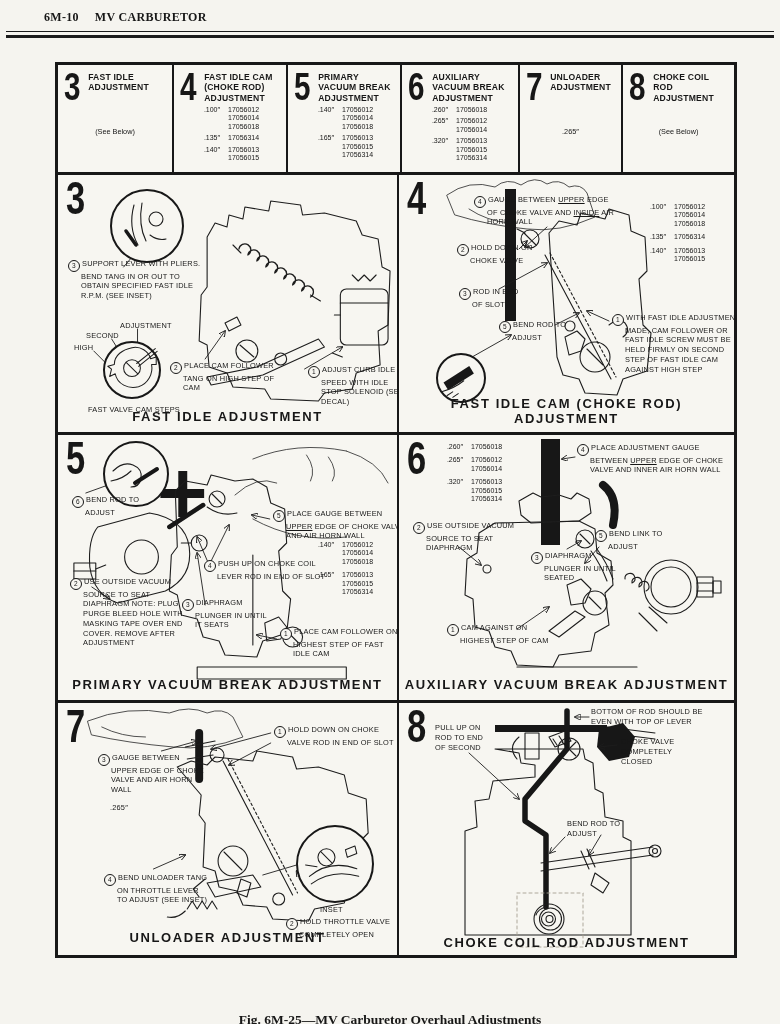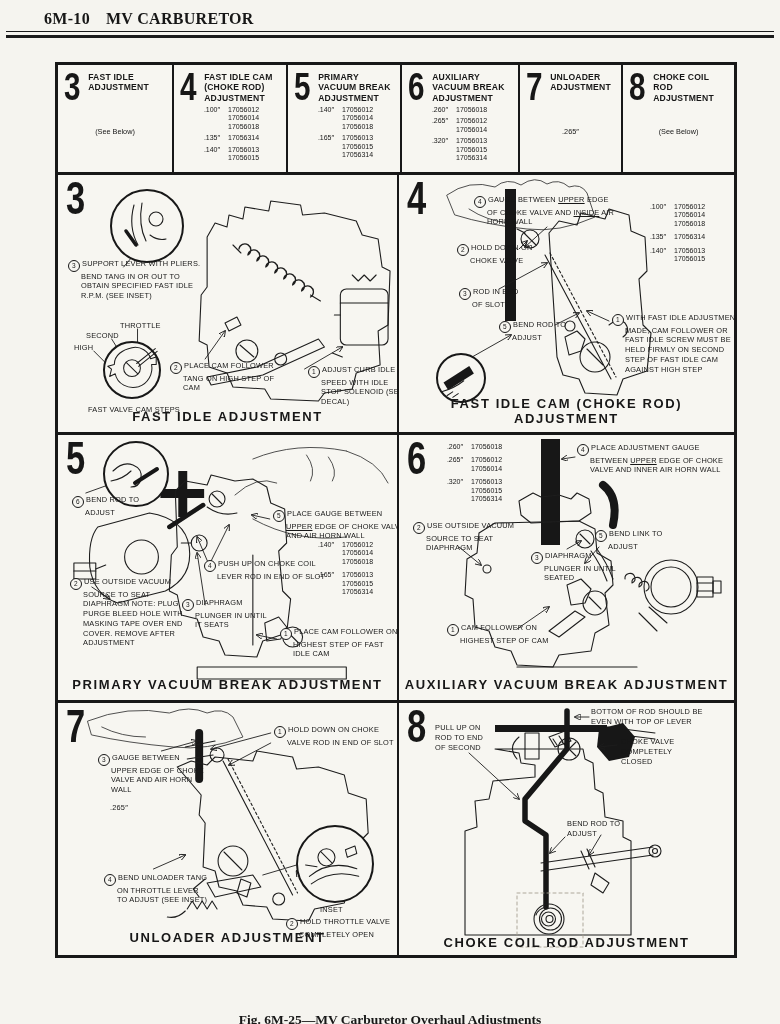--- a/index.html
+++ b/index.html
@@ -1,20 +1,20 @@
 <!DOCTYPE html>
 <html><head>
 <meta charset="utf-8">
 <style>
   html,body{margin:0;padding:0;width:780px;height:1024px;overflow:hidden;
     background:#f5f4ef;color:#171717;font-family:"Liberation Sans",sans-serif;}
   .page{position:absolute;inset:0;}
   
   .hdr{position:absolute;left:44px;top:10px;font-family:"Liberation Serif",serif;
-    font-weight:bold;font-size:16px;letter-spacing:.3px;}
+    font-weight:bold;font-size:12px;letter-spacing:.3px;}
   .hdr .code{margin-right:16px;}
   .rule1{position:absolute;left:6px;top:31px;width:768px;border-top:1.5px solid #1c1c1c;}
   .rule2{position:absolute;left:6px;top:35px;width:768px;border-top:3px solid #1c1c1c;}
   
   .main-box{position:absolute;left:55px;top:62px;width:682px;height:896px;
     border:3px solid #181818;background:#f7f6f1;box-sizing:border-box;}
   
   .spec-table{position:absolute;left:0;top:0;width:676px;height:110px;display:flex;
     border-bottom:3px solid #181818;box-sizing:border-box;}
   .spec-col{position:relative;border-right:2.5px solid #181818;box-sizing:border-box;
@@ -205,21 +205,21 @@
           <svg class="art" viewBox="0 0 70 70">
             <path d="M22 14 q-6 22 4 40 M30 12 q-4 22 4 38"></path>
             <circle cx="44" cy="28" r="7"></circle>
             <path class="thick" style="stroke-width:3.5" d="M14 40 l10 14"></path>
             <path d="M38 44 q8 6 16 4"></path>
           </svg>
         </div>
         <div class="callout" style="left:10px;top:84px;width:124px">
           <span class="cn">3</span><span>SUPPORT LEVER WITH PLIERS. BEND TANG IN OR OUT TO OBTAIN SPECIFIED FAST IDLE R.P.M. (SEE INSET)</span>
         </div>
-        <div class="ilabel" style="left:62px;top:146px">THROTTLE</div>
+        <div class="ilabel" style="left:62px;top:146px">ADJUSTMENT</div>
         <div class="ilabel" style="left:28px;top:156px">SECOND</div>
         <div class="ilabel" style="left:16px;top:168px">HIGH</div>
         <div class="inset-circle" style="left:45px;top:166px;width:58px;height:58px">
           <svg class="art" viewBox="0 0 58 58">
             <path d="M29 5 C38 3 47 9 49 17 L55 15 L55 23 L50 23 C52 33 46 44 36 47 C25 50 13 44 11 33 L5 36 L7 28 L3 25 L10 23 C10 13 19 7 29 5 Z"></path>
             <circle cx="29" cy="27" r="9"></circle>
             <path d="M23 21 l12 12 M34 22 L54 6 M36 25 L56 9"></path>
           </svg>
         </div>
         <div class="ilabel" style="left:30px;top:230px;width:110px">FAST VALVE CAM STEPS</div>
@@ -436,21 +436,21 @@
         <div class="callout" style="left:14px;top:86px;width:98px">
           <span class="cn">2</span><span>USE OUTSIDE VACUUM SOURCE TO SEAT DIAPHRAGM</span>
         </div>
         <div class="callout" style="left:196px;top:94px;width:58px">
           <span class="cn">5</span><span>BEND LINK TO ADJUST</span>
         </div>
         <div class="callout" style="left:132px;top:116px;width:72px">
           <span class="cn">3</span><span>DIAPHRAGM PLUNGER IN UNTIL SEATED</span>
         </div>
         <div class="callout" style="left:48px;top:188px;width:94px">
-          <span class="cn">1</span><span>CAM FOLLOWER ON HIGHEST STEP OF CAM</span>
+          <span class="cn">1</span><span>CAM AGAINST ON HIGHEST STEP OF CAM</span>
         </div>
         <div class="pcaption" style="bottom:8px">AUXILIARY VACUUM BREAK ADJUSTMENT</div>
       </section>
     </div>
 
     <div class="prow prow3">
 
       <section class="panel pl">
         <div class="pnum">7</div>
         <svg class="art" viewBox="0 0 341 252" preserveAspectRatio="none">

